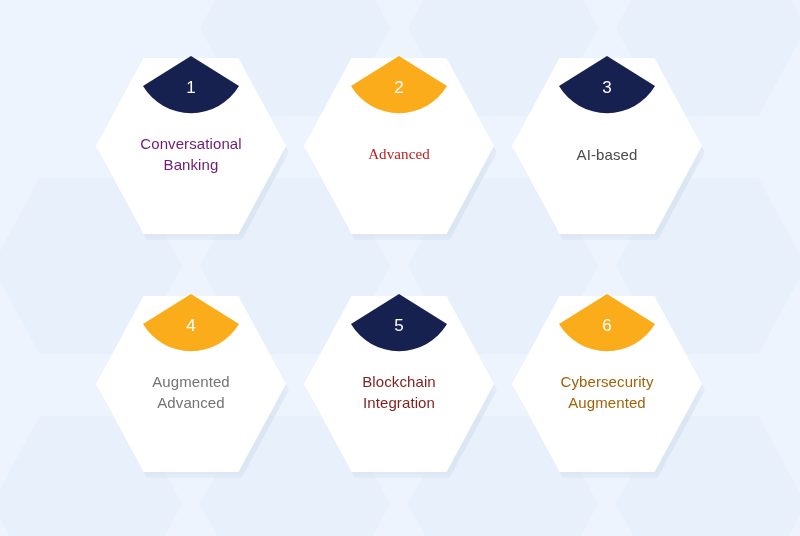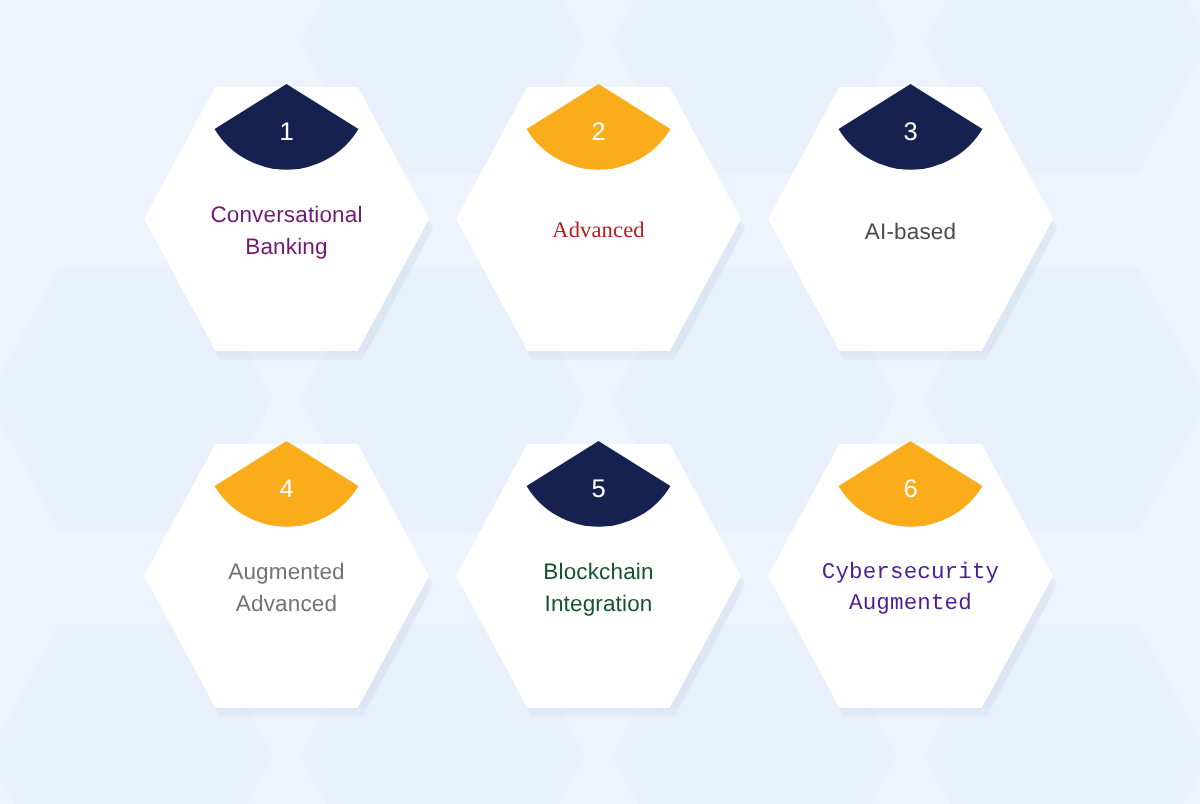--- a/index.html
+++ b/index.html
@@ -212,34 +212,34 @@
       </div>
       <div class="hex-card" style="left: 304px; top: 296px;">
         <div class="hex-shadow"></div>
         <div class="hex-body" style="background: rgb(255, 255, 255);"></div>
         <div class="hex-badge">
           <svg viewBox="0 0 96 56">
             <path d="M48 0 L96 30 A56 56 0 0 1 0 30 Z" fill="#16214f"></path>
           </svg>
           <div class="badge-num" style="color: rgb(255, 255, 255);">5</div>
         </div>
-        <div class="hex-label" style="color: #14532d;">
+        <div class="hex-label" style="color: #7f1d1d;">
           <span class="l1">Blockchain</span>
           <span class="l2">Integration</span>
         </div>
       </div>
       <div class="hex-card" style="left: 512px; top: 296px;">
         <div class="hex-shadow"></div>
         <div class="hex-body" style="background: rgb(255, 255, 255);"></div>
         <div class="hex-badge">
           <svg viewBox="0 0 96 56">
             <path d="M48 0 L96 30 A56 56 0 0 1 0 30 Z" fill="#faac1a"></path>
           </svg>
           <div class="badge-num" style="color: rgb(255, 255, 255);">6</div>
         </div>
-        <div class="hex-label" style="color: #4c1d95; font-family: Liberation Mono, monospace;">
+        <div class="hex-label" style="color: #a16207;">
           <span class="l1">Cybersecurity</span>
           <span class="l2">Augmented</span>
         </div>
       </div>
     </div>
 
 </div>
 
 </body></html>

